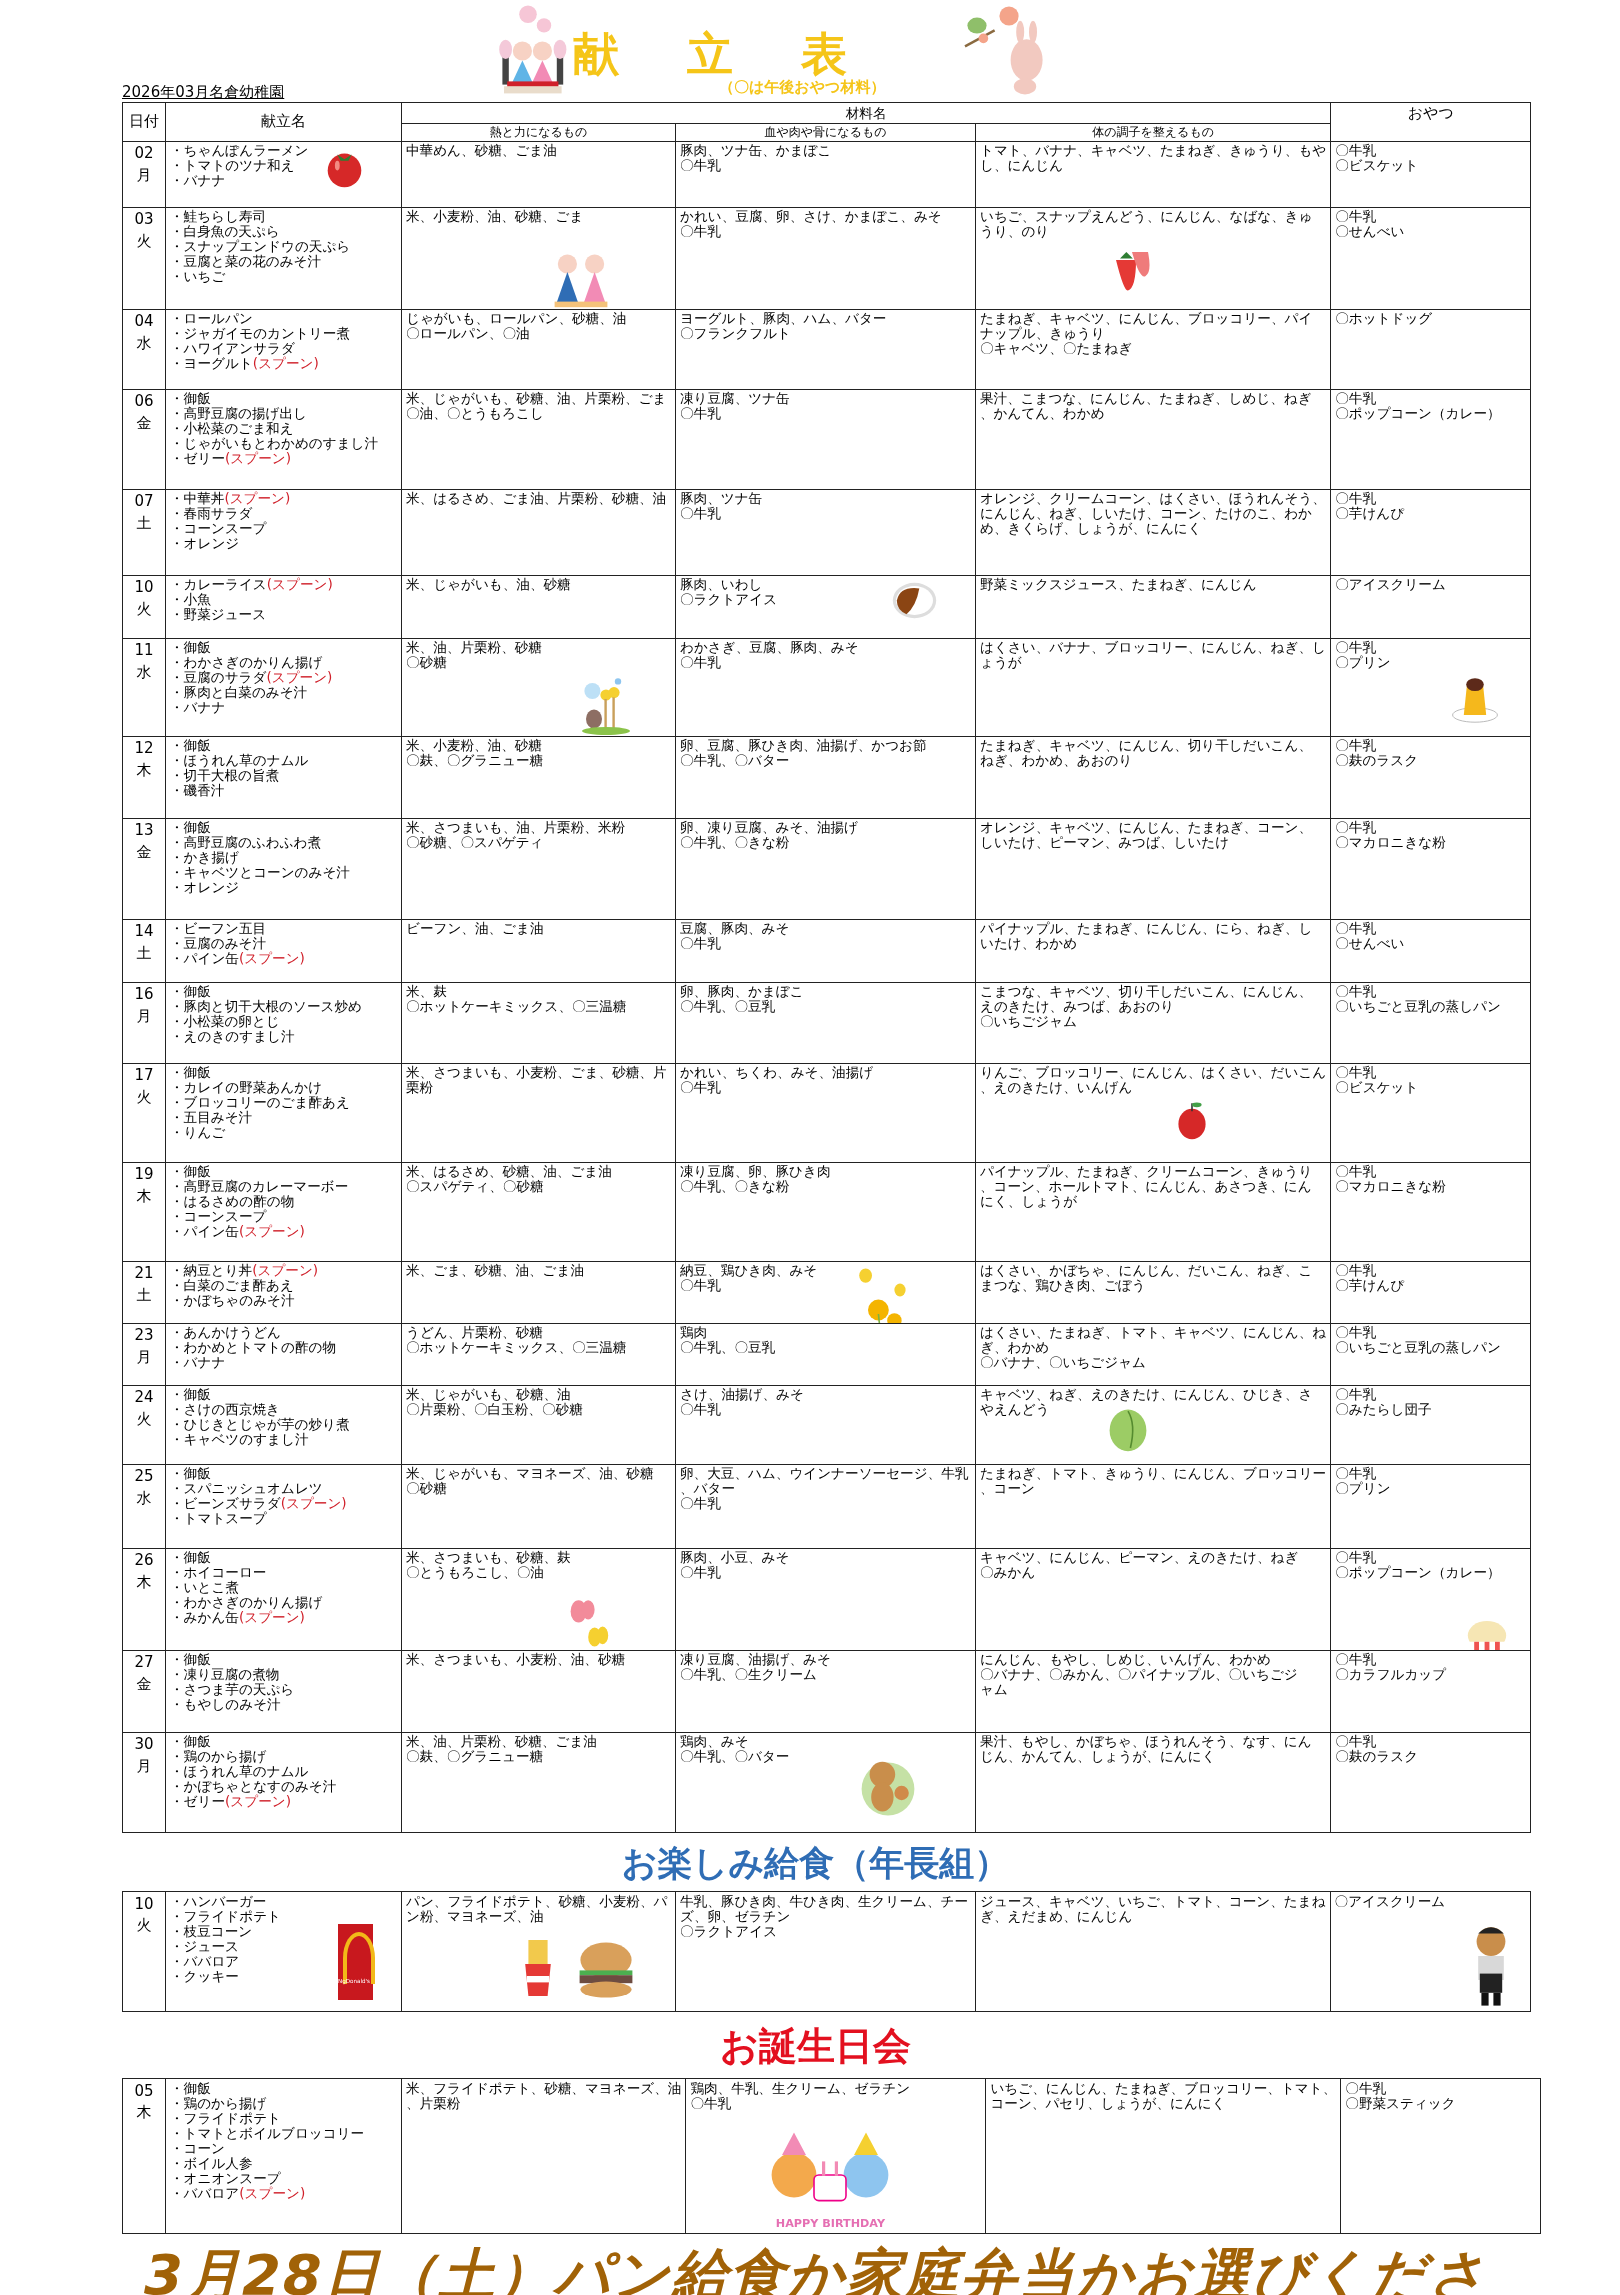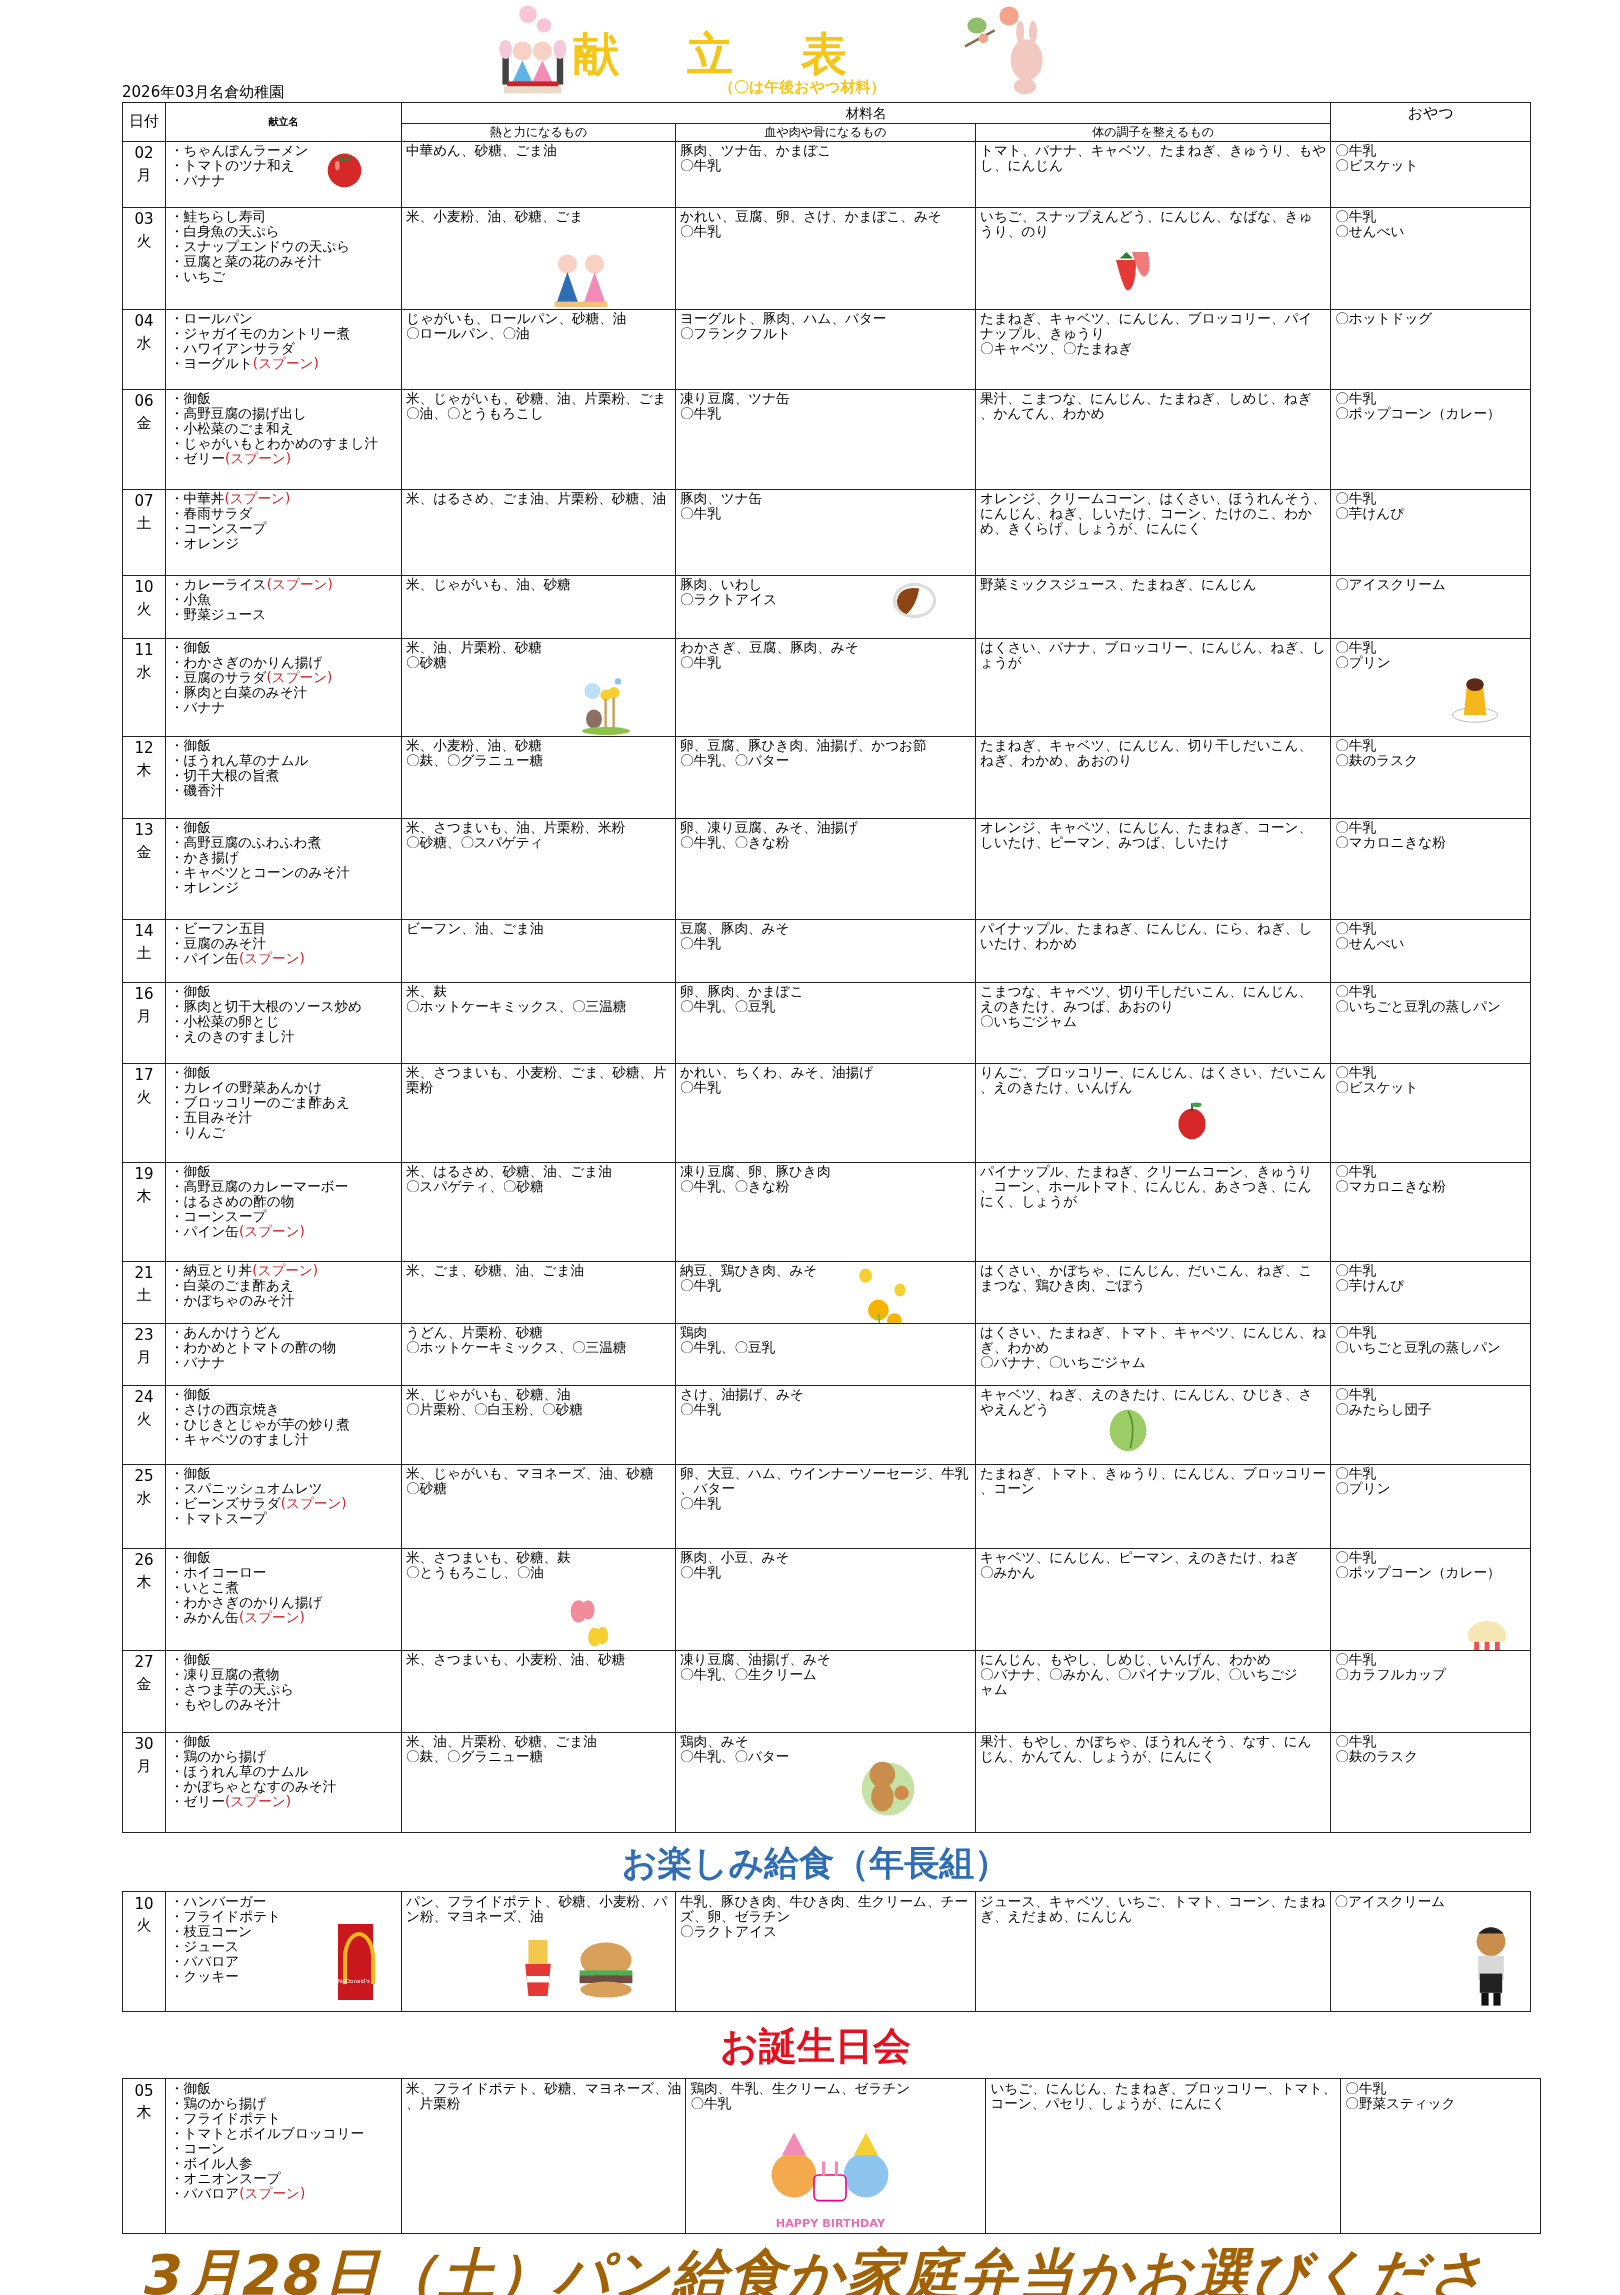--- a/index.html
+++ b/index.html
@@ -1,19 +1,19 @@
 <!DOCTYPE html>
 <html style="font-size:13px"><head>
 <meta charset="utf-8">
 <style>
   html,body{margin:0;padding:0;background:#fff;}
   body{width:1621px;height:2295px;position:relative;overflow:hidden;font-family:"DejaVu Sans","Liberation Sans",sans-serif;color:#000;}
   .title-char{position:absolute;top:24px;font-size:46px;font-weight:bold;color:#f5c518;font-family:"DejaVu Sans",sans-serif;}
   .subtitle{position:absolute;top:78px;left:719px;font-size:15px;font-weight:bold;color:#f5c518;}
-  .school{position:absolute;top:83px;left:122px;font-size:15px;}
+  .school{position:absolute;top:83px;left:122px;font-size:15px;text-decoration:underline;}
   table.menu{position:absolute;left:122px;border-collapse:collapse;table-layout:fixed;}
   table.menu td, table.menu th{border:1.6px solid #222;vertical-align:top;padding:1.6px 4px;font-size:13.6px;line-height:15px;font-weight:normal;overflow:hidden;}
   table.menu th{vertical-align:middle;text-align:center;padding:0;}
   .c-date{width:34px;text-align:center;font-size:15px !important;line-height:21.6px !important;}
   .c-menu{width:227px;}
   .c-a{width:265px;}
   .c-b{width:291px;}
   .c-c{width:327px;}
   .c-s{width:191px;}
   .line{display:block;white-space:nowrap;}
@@ -53,21 +53,21 @@
     <ellipse cx="90" cy="40" rx="5" ry="14" fill="#f2c9c0"></ellipse>
   <ellipse cx="80" cy="108" rx="14" ry="10" fill="#f2c9c0"></ellipse>
 </svg>
 <div class="school">2026年03月名倉幼稚園</div>
 <div class="subtitle">（〇は午後おやつ材料）</div>
 
 <table class="menu" style="top:102px;" id="main-table">
   <thead>
     <tr style="height:21px;">
       <th class="c-date" rowspan="2">日付</th>
-      <th class="c-menu" rowspan="2" style="font-size:10px;font-weight:bold;">献立名</th>
+      <th class="c-menu" rowspan="2" style="font-size:15px;">献立名</th>
       <th colspan="3" style="font-size:13.6px;">材料名</th>
       <th class="c-s" rowspan="2" style="font-size:15px;vertical-align:top;padding-top:3.2px;">おやつ</th>
     </tr>
     <tr style="height:17.6px;">
       <th class="c-a" style="font-size:12px;">熱と力になるもの</th>
       <th class="c-b" style="font-size:12px;">血や肉や骨になるもの</th>
       <th class="c-c" style="font-size:12px;">体の調子を整えるもの</th>
     </tr>
   </thead>
   <tbody id="main-body">

